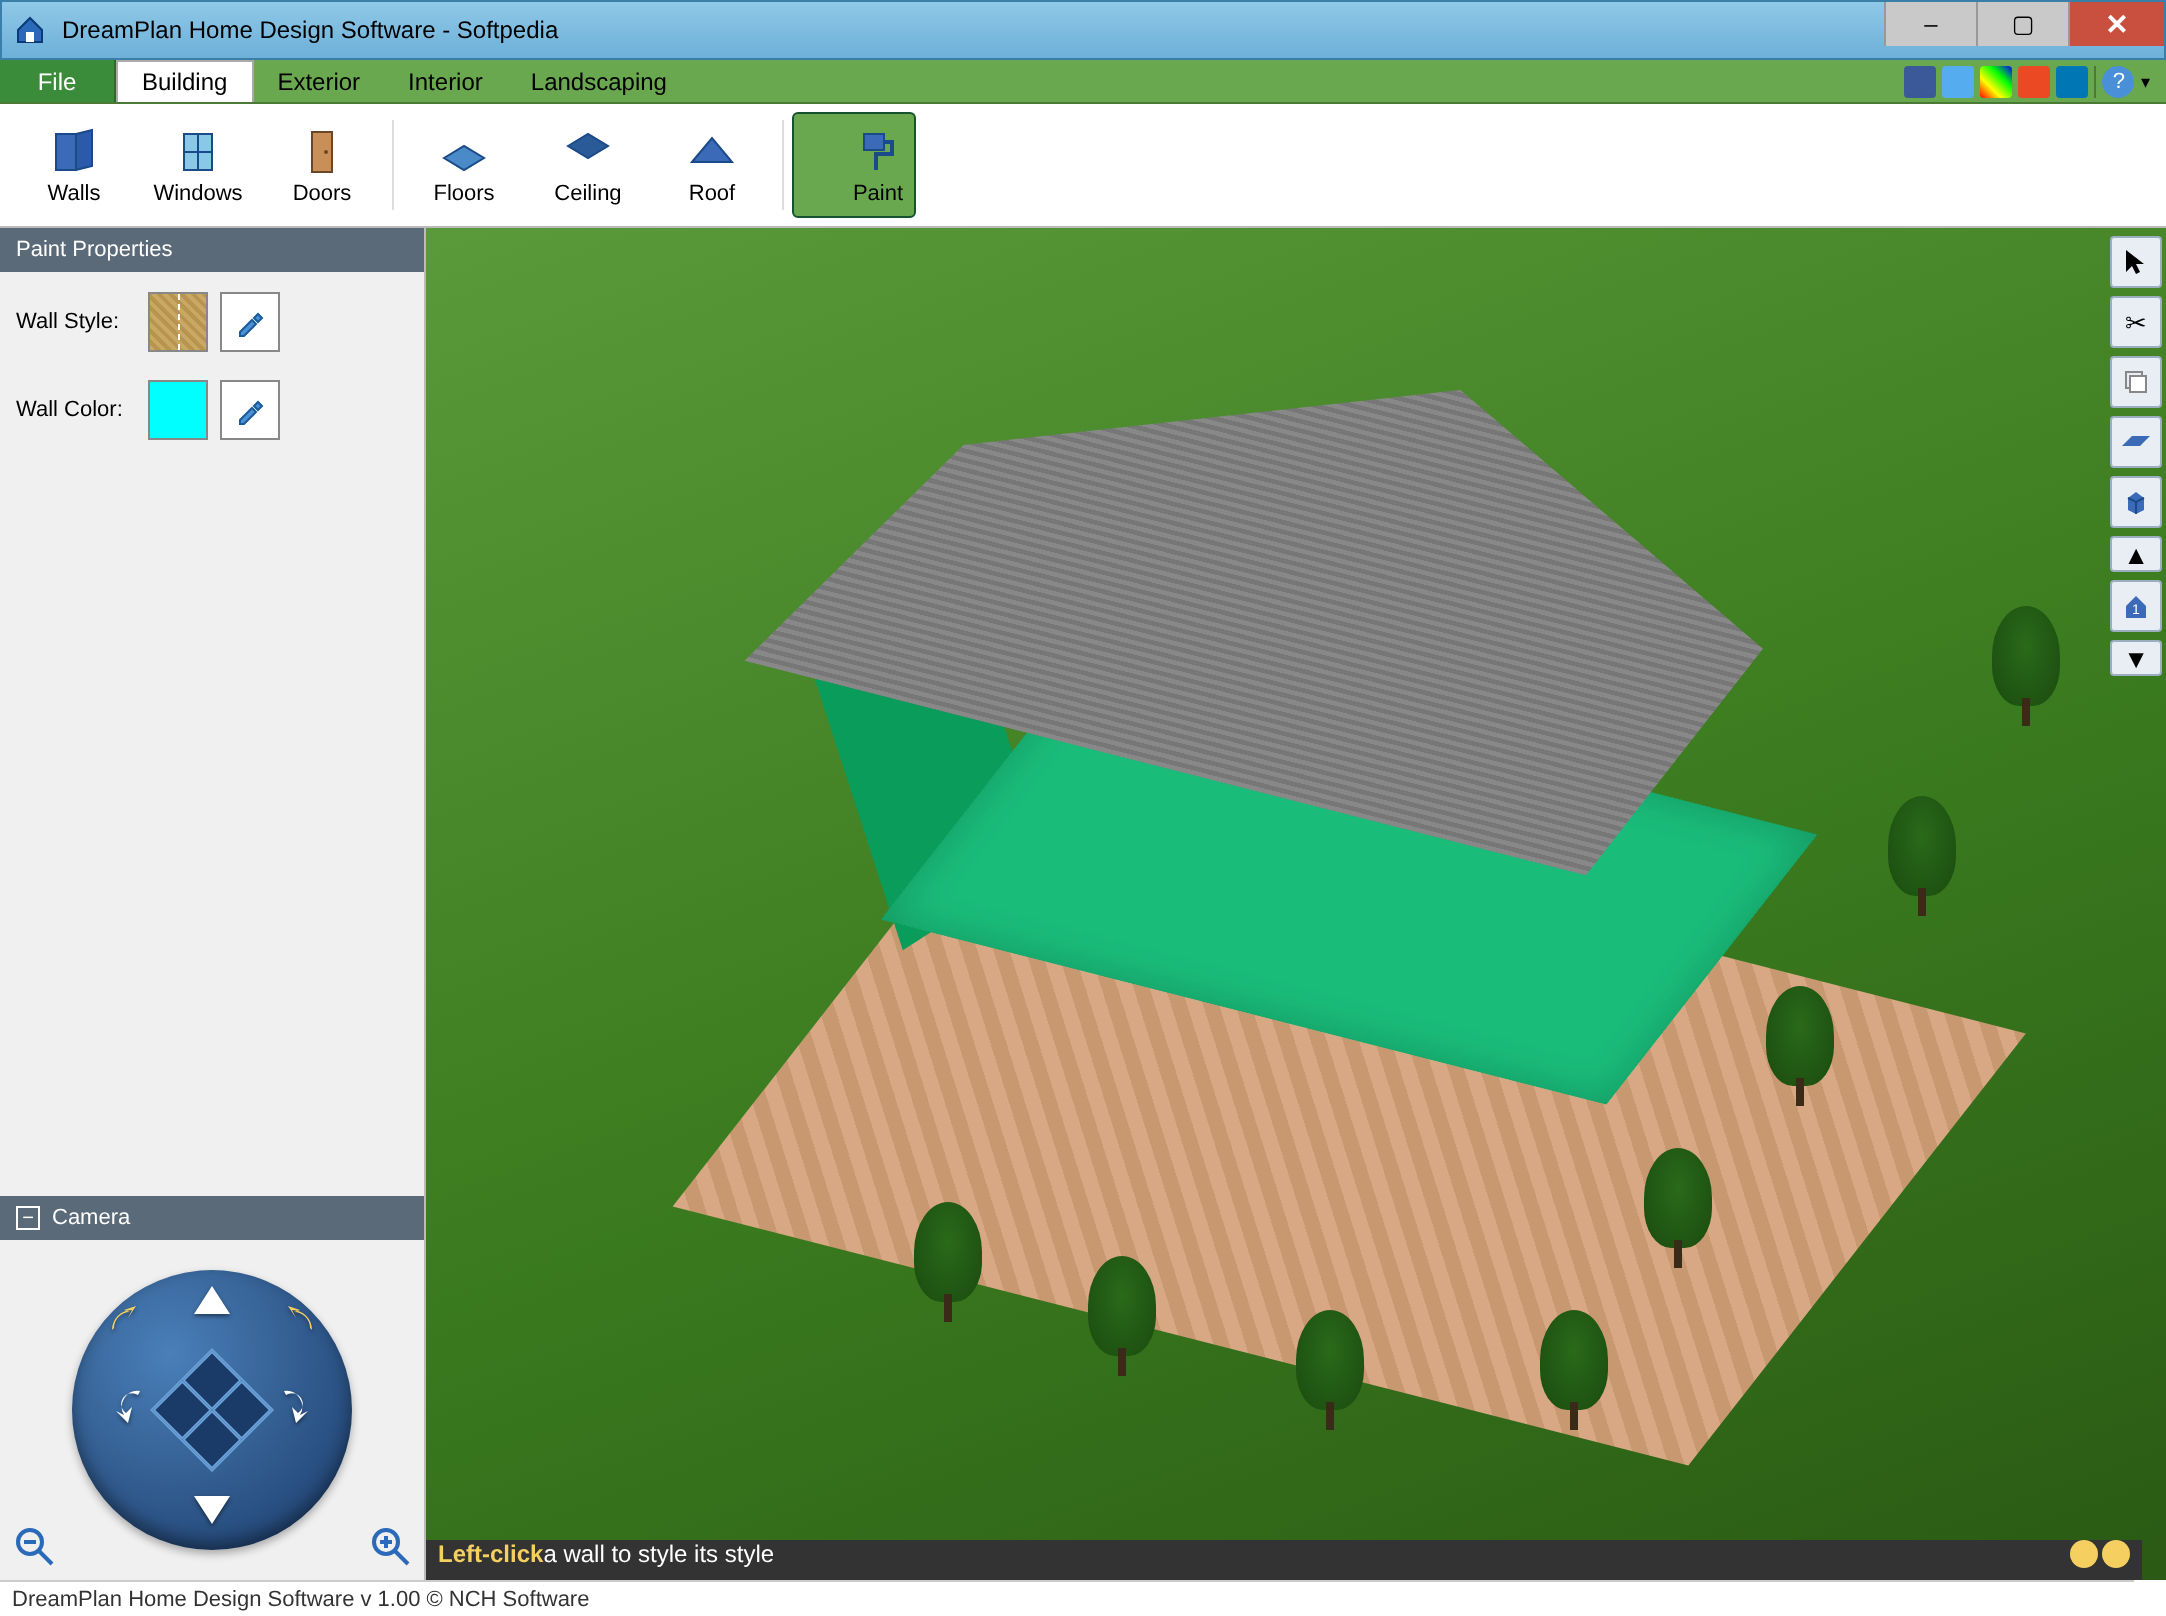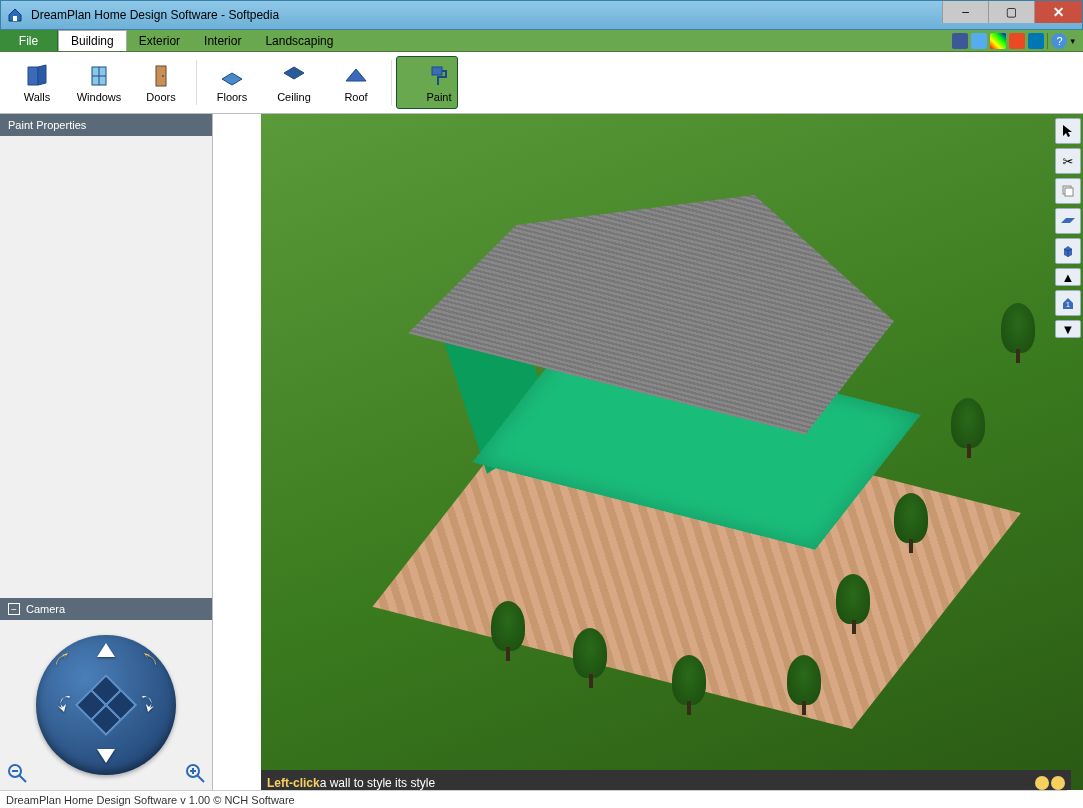--- a/index.html
+++ b/index.html
@@ -21,21 +21,21 @@
 .social-ic { width: 16px; height: 16px; border-radius: 2px; cursor: pointer; }
 
 .ribbon { height: 62px; background: #fff; border-bottom: 1px solid #bbb; display: flex; padding: 4px 6px; }
 .ribbon-btn { width: 62px; display: flex; flex-direction: column; align-items: center; justify-content: center; gap: 2px; cursor: pointer; border-radius: 3px; }
 .ribbon-btn.active { background: #6aa84f; border: 1px solid #14532d; padding-left: 24px; }
 .ribbon-btn .ic { width: 26px; height: 26px; }
 .ribbon-btn .lbl { font-size: 11px; }
 .ribbon-sep { width: 1px; background: #ddd; margin: 4px 4px; }
 .ribbon-spacer { flex: 1; }
 
-.workspace { position: absolute; top: 114px; left: 0; right: 0; bottom: 18px; display: flex; gap: 48px; }
+.workspace { position: absolute; top: 114px; left: 0; right: 0; bottom: 18px; display: flex; }
 
 .sidepanel { width: 213px; background: #f0f0f0; border-right: 1px solid #bbb; display: flex; flex-direction: column; }
 .panel-hdr { height: 22px; background: #5a6a78; color: #fff; font-size: 11px; padding: 0 8px; display: flex; align-items: center; gap: 6px; }
 .panel-hdr .collapse { width: 12px; height: 12px; border: 1px solid #fff; display: flex; align-items: center; justify-content: center; font-size: 10px; cursor: pointer; }
 .props { padding: 10px 8px; font-size: 11px; }
 .prop-row { display: flex; align-items: center; gap: 6px; margin-bottom: 14px; }
 .prop-row .plabel { width: 60px; }
 .swatch { width: 30px; height: 30px; border: 1px solid #888; cursor: pointer; }
 .swatch.texture { background: repeating-linear-gradient(45deg,#c9a862,#c9a862 2px,#b89450 2px,#b89450 4px); position: relative; }
 .swatch.texture::after { content:""; position:absolute; left:50%; top:0; bottom:0; border-left:1px dashed #fff; }
@@ -57,21 +57,21 @@
 .house-wall { position:absolute; left:28%; top:38%; width:50%; height:20%; background:#1abc7a; transform: skewX(-38deg) skewY(12deg); box-shadow: inset 0 0 20px rgba(0,0,0,0.2); }
 .house-wall2 { position:absolute; left:24%; top:30%; width:10%; height:20%; background:#0a9c5a; transform: skewX(18deg) skewY(-28deg); }
 .roof { position:absolute; left:22%; top:12%; width:58%; height:28%; background: repeating-linear-gradient(0deg,#888,#888 2px,#777 2px,#777 4px); transform: skewX(-38deg) skewY(12deg); clip-path: polygon(5% 40%, 50% 0%, 100% 40%, 100% 100%, 0% 100%); }
 .tree { position:absolute; width:34px; height:60px; }
 .tree .trunk { position:absolute; left:45%; bottom:0; width:4px; height:14px; background:#3a2a18; }
 .tree .crown { position:absolute; left:0; bottom:10px; width:34px; height:50px; background: radial-gradient(ellipse at 50% 40%, #2a6a1a, #1a4a0e); border-radius:50% 50% 40% 40%; }
 
 .right-toolbar { position:absolute; right:0; top:0; width:30px; display:flex; flex-direction:column; gap:4px; padding:4px 2px; }
 .rt-btn { width:26px; height:26px; border:1px solid #9aaec0; background:#e8eef4; border-radius:2px; display:flex; align-items:center; justify-content:center; cursor:pointer; font-size:13px; }
 
-.hint-bar { position:absolute; left:0; right:12px; bottom:0; height:20px; background:#333; color:#fff; font-size:12px; padding:0 6px; display:flex; align-items:flex-end; }
+.hint-bar { position:absolute; left:0; right:12px; bottom:0; height:20px; background:#333; color:#fff; font-size:12px; padding:0 6px; display:flex; align-items:flex-start; }
 .hint-bar .hl { color:#f5d060; font-weight:bold; }
 .hint-icons { margin-left:auto; display:flex; gap:2px; }
 .hint-ic { width:14px; height:14px; border-radius:50%; cursor:pointer; }
 
 .statusbar { position:absolute; left:0; right:16px; bottom:0; height:18px; background:#fff; border-top:1px solid #ccc; font-size:11px; padding:0 6px; display:flex; align-items:center; color:#333; }
 </style>
 </head>
 <body>
 
 <div class="titlebar">
@@ -174,20 +174,40 @@
     <span class="lbl">Paint</span>
   </div>
   <div class="ribbon-spacer"></div>
 </div>
 
 <div class="workspace">
   <div class="sidepanel">
     <div class="panel-hdr">
       <span>Paint Properties</span>
     </div>
+    <div class="props">
+      <div class="prop-row">
+        <span class="plabel">Wall Style:</span>
+        <div class="swatch texture"></div>
+        <div class="eyedrop">
+          <svg width="16" height="16" viewBox="0 0 16 16">
+              <path d="M3 13 L9 7 L11 9 L5 15 L3 15 Z M10 6 L12 4 L14 6 L12 8 Z" fill="#4a90d8" stroke="#1a5a98"></path>
+            </svg>
+        </div>
+      </div>
+      <div class="prop-row">
+        <span class="plabel">Wall Color:</span>
+        <div class="swatch" style="background:#00ffff"></div>
+        <div class="eyedrop">
+          <svg width="16" height="16" viewBox="0 0 16 16">
+              <path d="M3 13 L9 7 L11 9 L5 15 L3 15 Z M10 6 L12 4 L14 6 L12 8 Z" fill="#4a90d8" stroke="#1a5a98"></path>
+            </svg>
+        </div>
+      </div>
+    </div>
 
     <div class="camera-panel">
       <div class="panel-hdr">
         <span class="collapse">−</span>
         <span>Camera</span>
       </div>
       <div class="cam-body">
         <div class="cam-wheel">
           <div class="cam-disk"></div>
           <div class="cam-arrow" style="left:50%;top:8px;transform:translateX(-50%)"><svg width="18" height="14">

